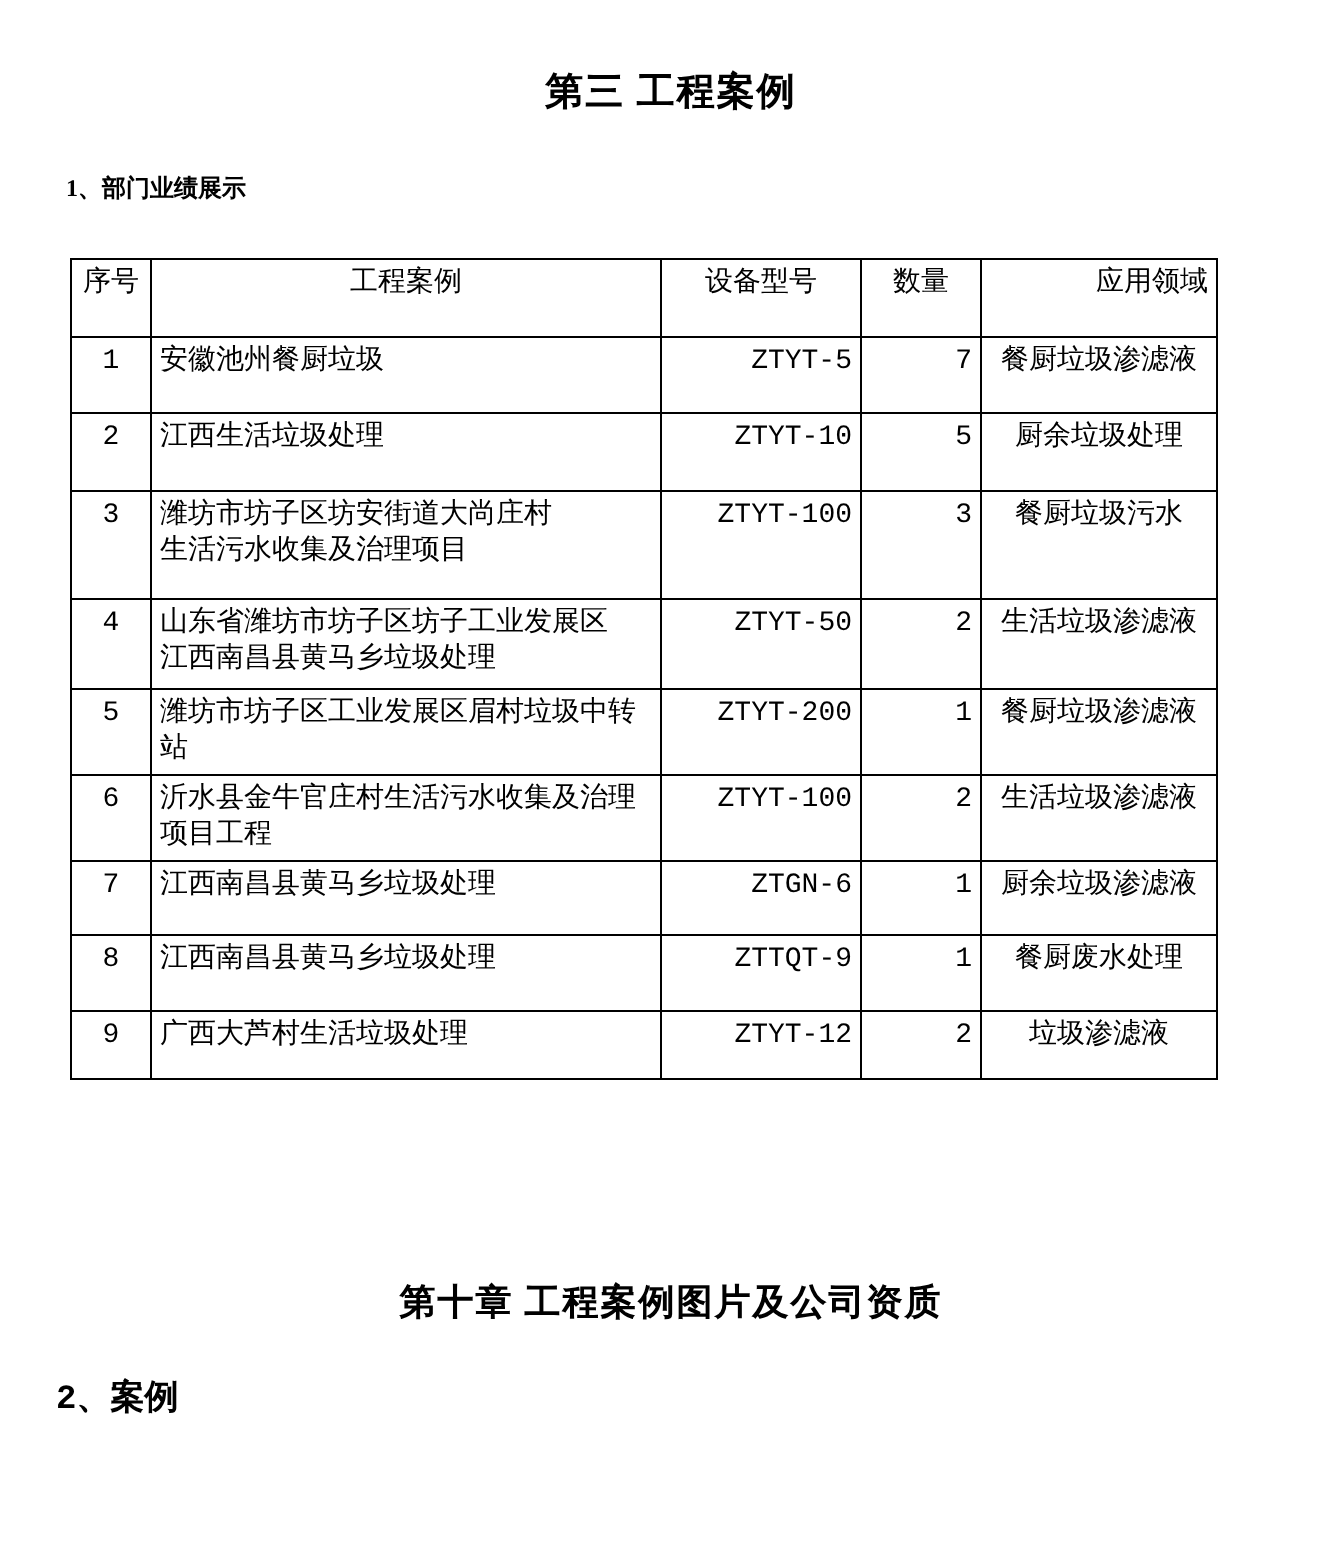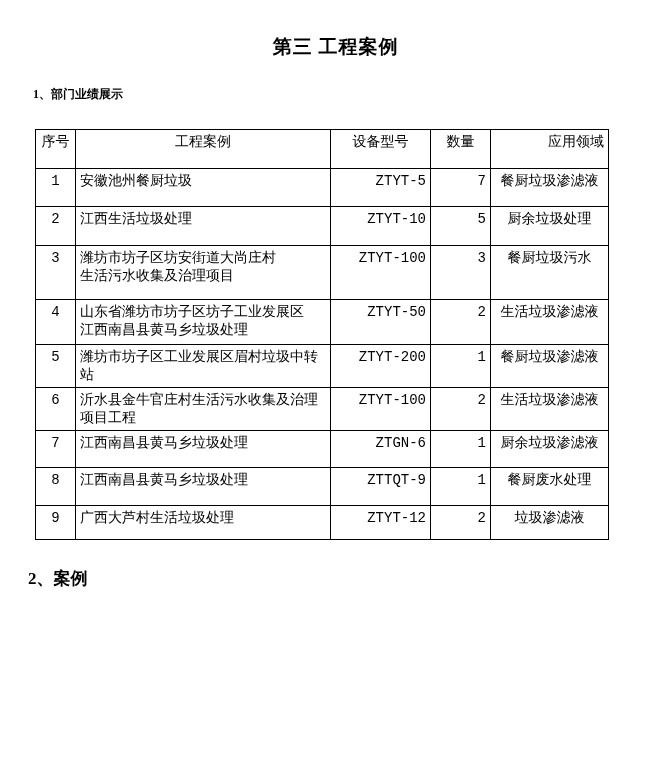--- a/index.html
+++ b/index.html
@@ -103,20 +103,21 @@
     font-weight: bold;
     letter-spacing: 1px;
     line-height: 22px;
   }
   .doc-section-2 {
     margin-top: 28px;
     margin-left: 28px;
     font-size: 17px;
     font-weight: bold;
     line-height: 21px;
+    font-family: Liberation Mono, monospace;
   }
 </style>
 </head>
 <body>
 
 <div class="page">
 
   <div class="doc-title-1">第三 工程案例</div>
 
   <div class="doc-section-1">1、部门业绩展示</div>
@@ -211,16 +212,17 @@
     <td class="c-no">9</td>
     <td class="c-cust">广西大芦村生活垃圾处理</td>
     <td class="c-model">ZTYT-12</td>
     <td class="c-qty">2</td>
     <td class="c-field">垃圾渗滤液</td>
   </tr>
 
 </tbody>
   </table>
 
+  <div class="doc-title-2">第十章 工程案例图片及公司资质</div>
 
   <div class="doc-section-2">2、案例</div>
 
 </div>
 
 </body></html>

